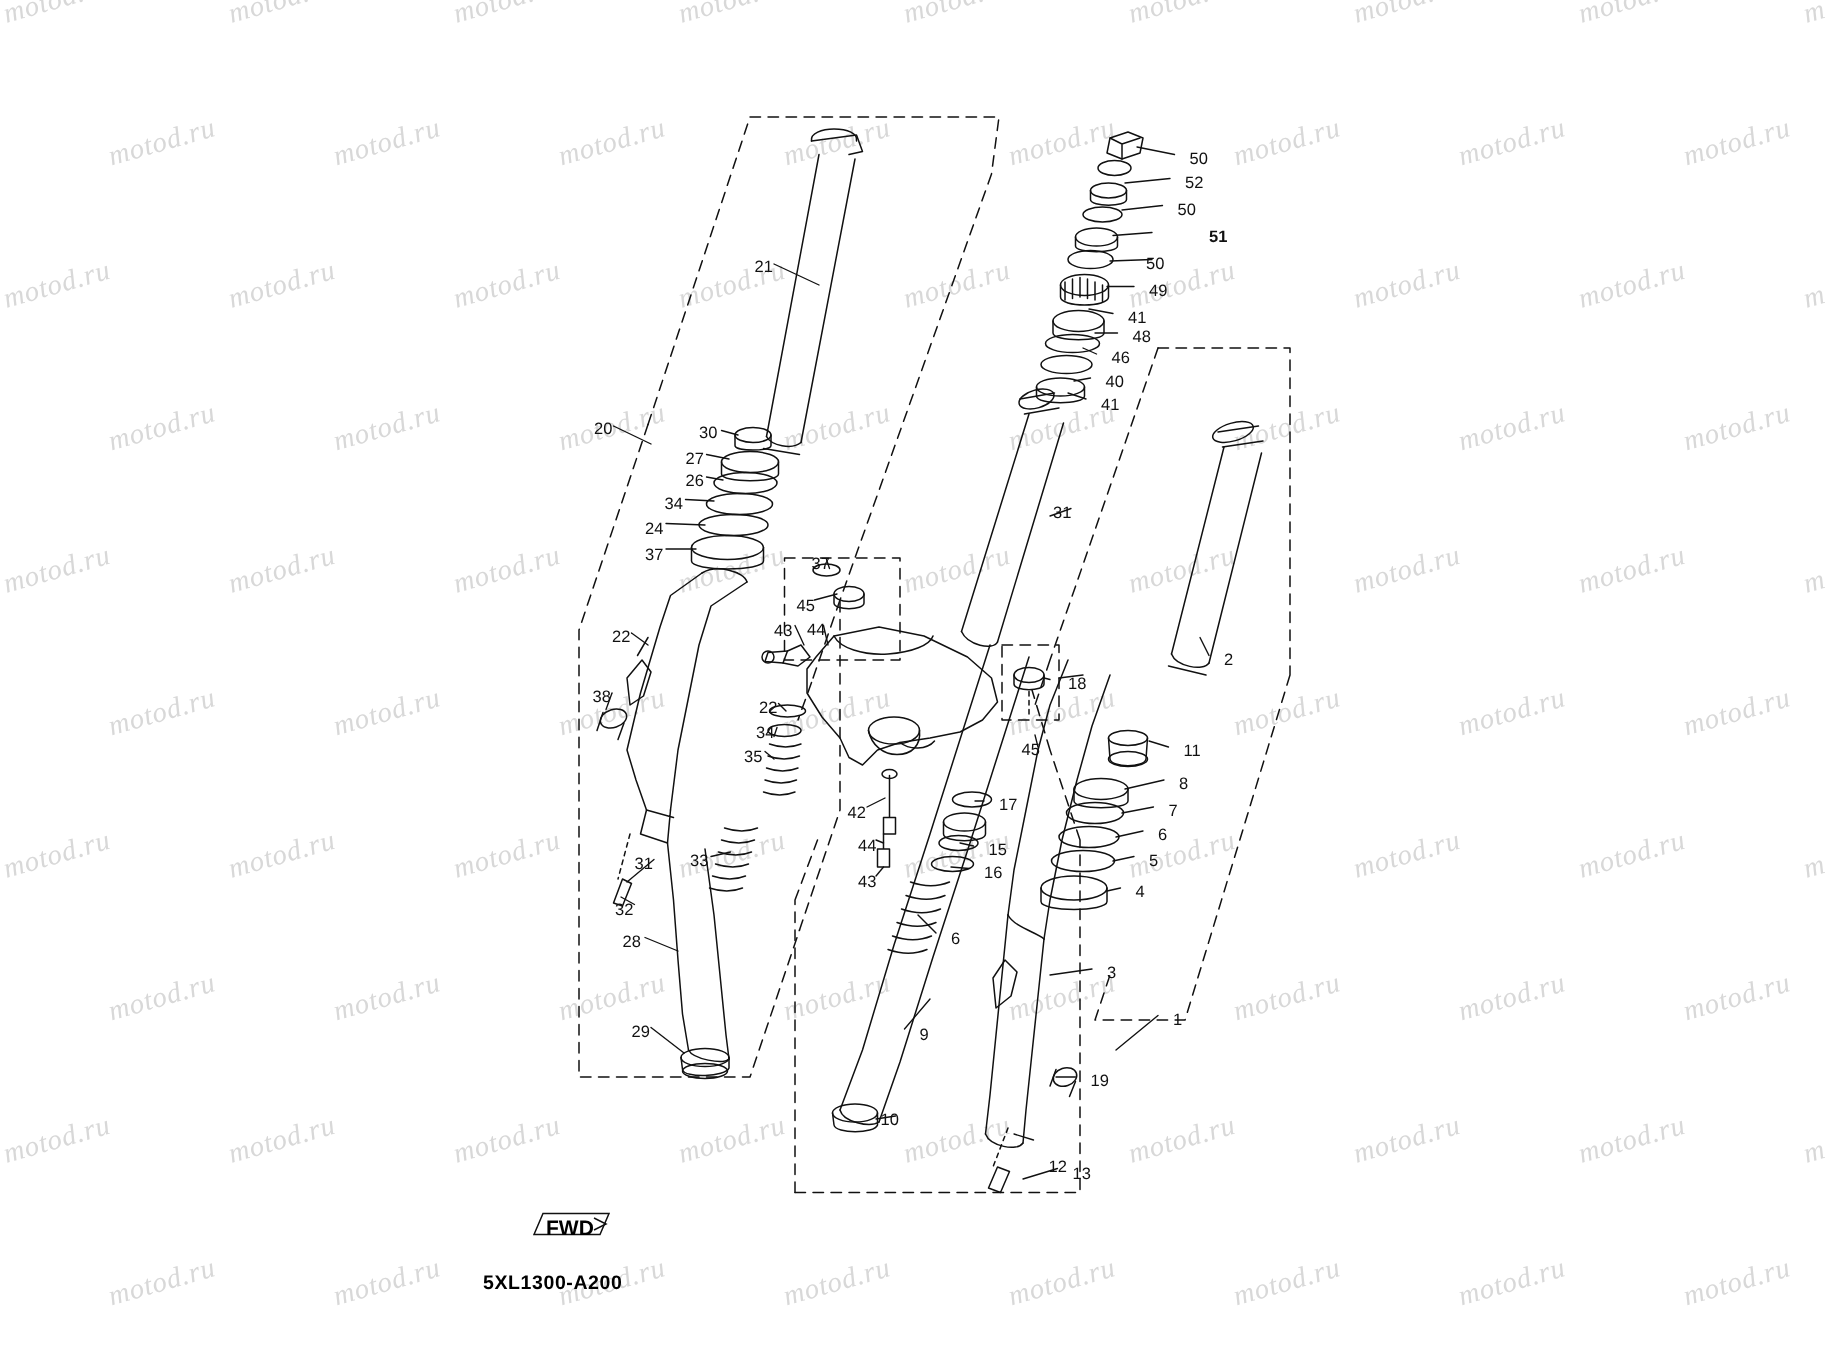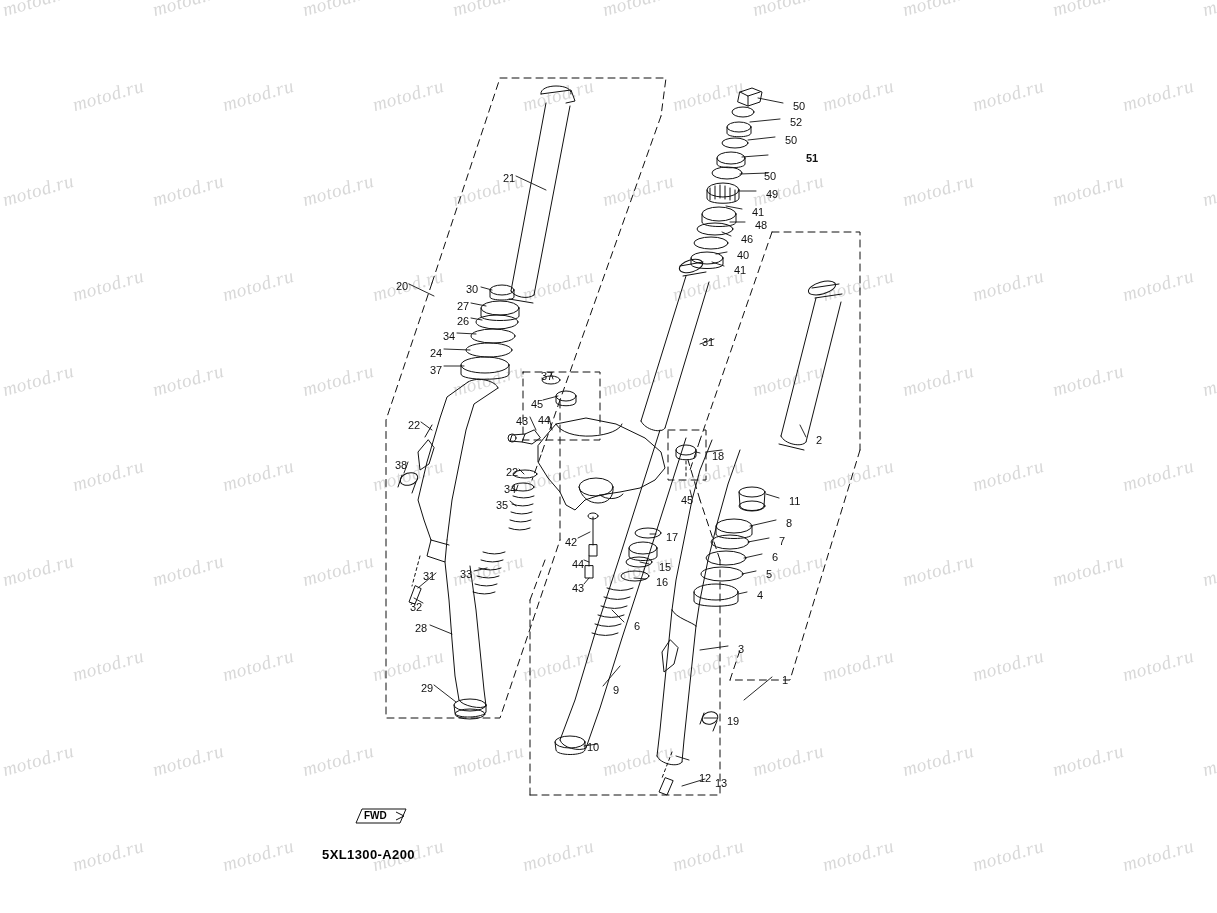--- a/index.html
+++ b/index.html
@@ -60,21 +60,21 @@
     font-size: 13px;
     font-weight: bold;
     color: #000000;
     letter-spacing: 0.4px;
     z-index: 3;
   }
   #fwd-text {
     position: absolute;
     left: 364px;
     top: 810px;
-    font-size: 10px;
+    font-size: 14px;
     font-weight: bold;
     color: #000;
     z-index: 4;
   }
 </style>
 </head>
 <body>
 
 <div id="page">
 

